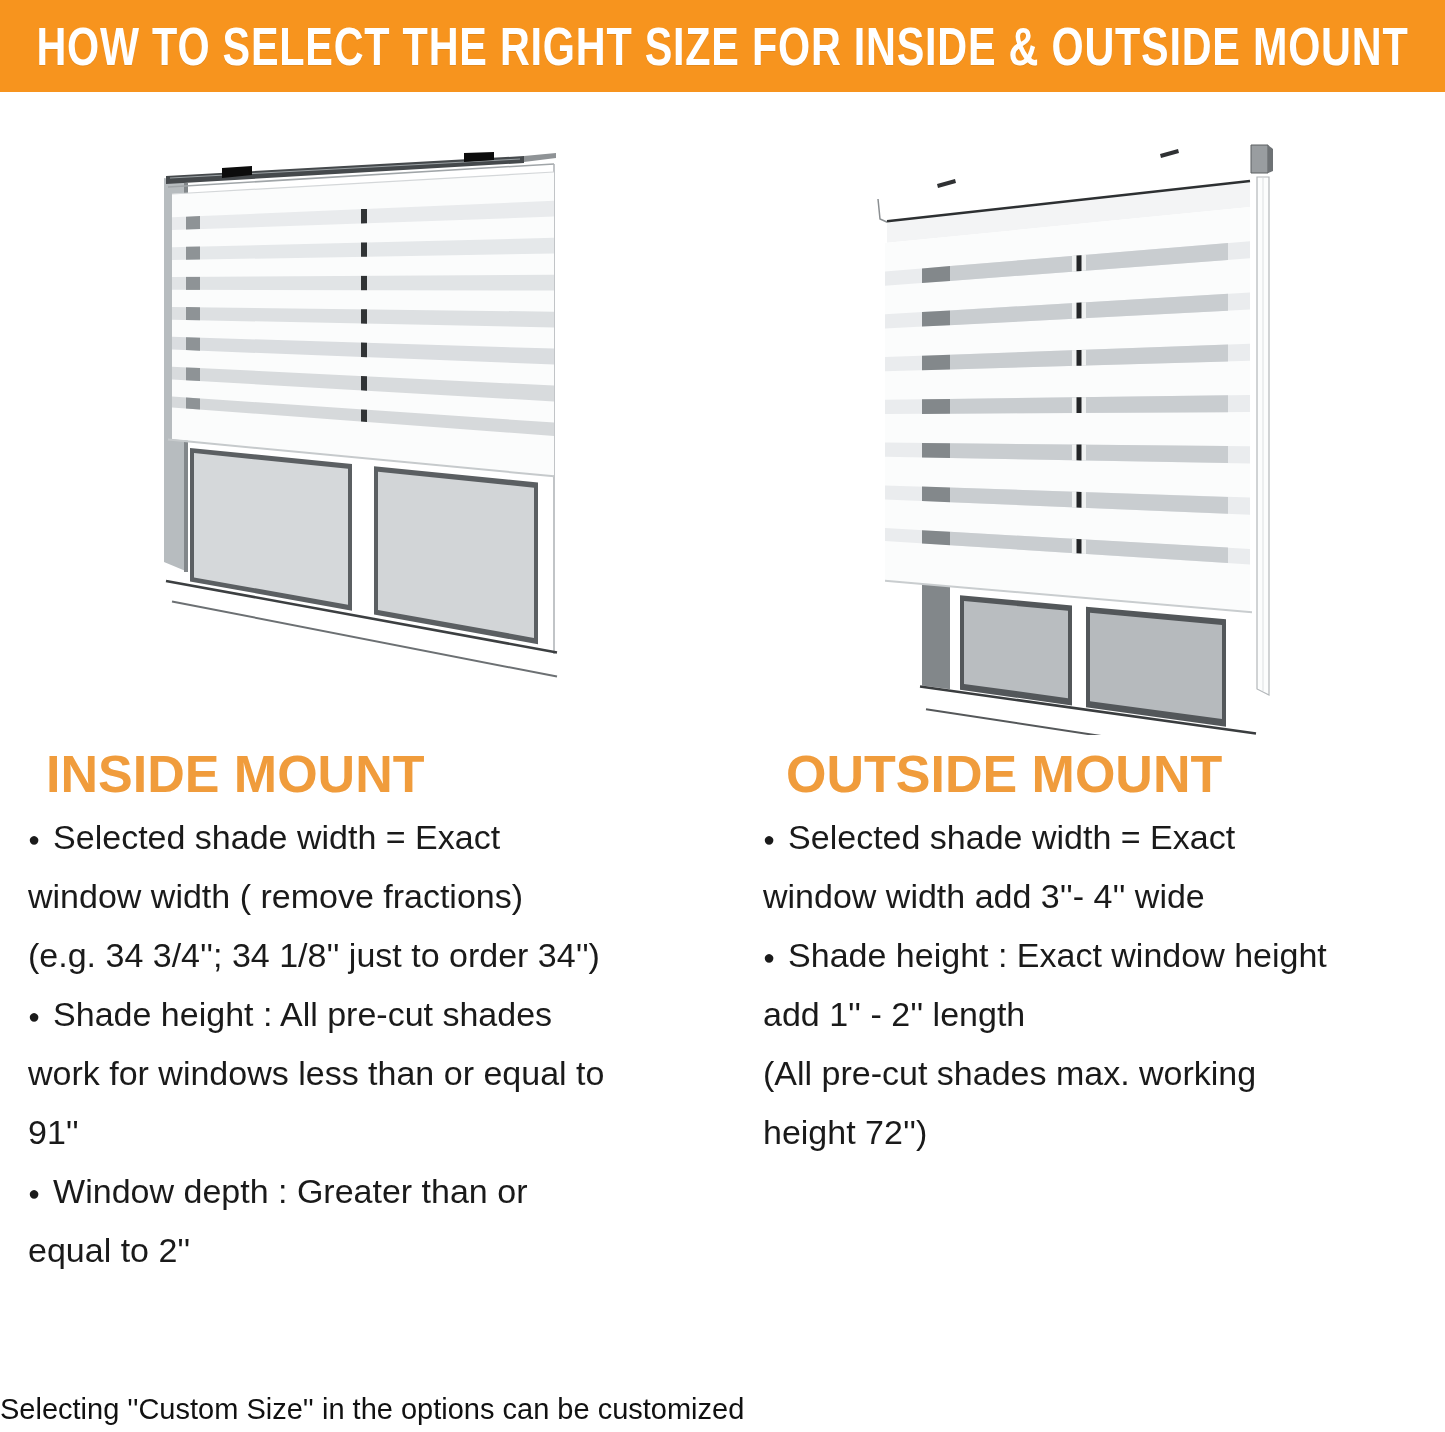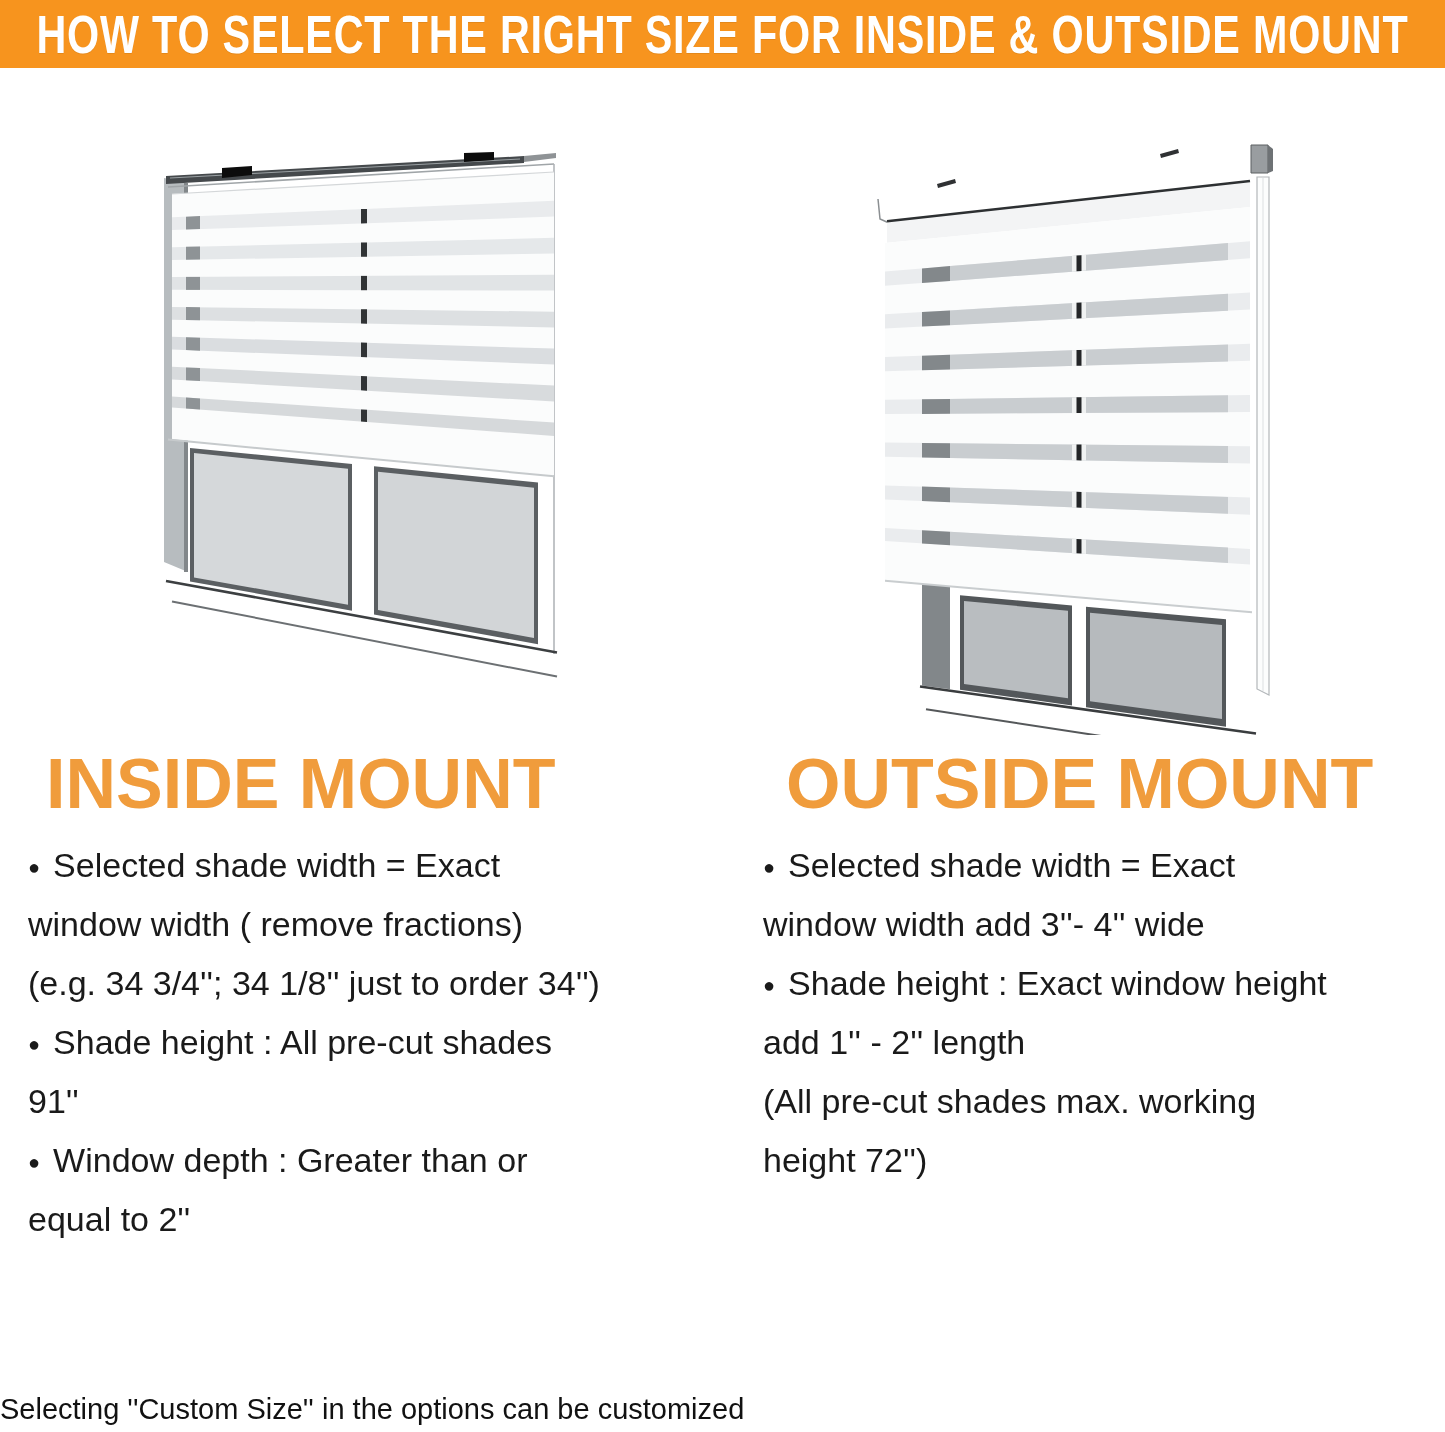--- a/index.html
+++ b/index.html
@@ -1,39 +1,39 @@
 <!DOCTYPE html>
 <html style="--banner-bg: #F7941E; --banner-text: #FFFFFF; --heading: #F09C3C; --body-text: #1A1A1A;"><head>
 <meta charset="utf-8">
 <style>
   html,body{margin:0;padding:0;background:#ffffff;}
   .page{
     position:relative;width:1445px;height:1432px;overflow:hidden;background:#ffffff;
     font-family:"Liberation Sans","DejaVu Sans",sans-serif;color:var(--body-text,#1a1a1a);
   }
   .banner{
-    position:absolute;top:0;left:0;width:100%;height:68px;
+    position:absolute;top:0;left:0;width:100%;height:92px;
     background:var(--banner-bg,#F7941E);
     display:flex;align-items:center;justify-content:center;
   }
   .banner-title{
     color:var(--banner-text,#ffffff);font-weight:bold;font-size:53px;letter-spacing:1px;
     white-space:nowrap;transform:scaleX(0.78);transform-origin:center;
     text-shadow:0 1px 0 rgba(0,0,0,0.08);
   }
   .illu{position:absolute;}
   .illu-inside{left:158px;top:152px;}
   .illu-outside{left:860px;top:135px;}
   .mount-heading{
-    position:absolute;top:744px;font-weight:bold;font-size:70px;letter-spacing:0px;
+    position:absolute;top:744px;font-weight:bold;font-size:52px;letter-spacing:0px;
     color:var(--heading,#F09C3C);white-space:nowrap;
   }
   .heading-inside{left:46px;}
   .heading-outside{left:786px;text-align:center;}
-  .col{position:absolute;top:842px;font-size:34px;line-height:46px;color:var(--body-text,#1a1a1a);}
+  .col{position:absolute;top:808px;font-size:34px;line-height:59px;color:var(--body-text,#1a1a1a);}
   .col-inside{left:28px;width:700px;}
   .col-outside{left:763px;width:680px;}
   .line{height:59px;white-space:nowrap;}
   .blt{display:inline-block;font-size:20px;margin-right:13px;transform:translateY(-3px);}
   .footer-note{
     position:absolute;top:1393px;left:0;width:100%;text-align:left;
     font-size:29px;color:#111111;
   }
 </style>
 </head>
@@ -158,20 +158,21 @@
     </svg>
 
   <div class="mount-heading heading-inside">INSIDE MOUNT</div>
   <div class="mount-heading heading-outside">OUTSIDE MOUNT</div>
 
   <div class="col col-inside">
     <div class="line"><span class="blt">●</span><span>Selected shade width = Exact</span></div>
     <div class="line"><span>window width ( remove fractions)</span></div>
     <div class="line"><span>(e.g. 34 3/4''; 34 1/8'' just to order 34'')</span></div>
     <div class="line"><span class="blt">●</span><span>Shade height : All pre-cut shades</span></div>
+    <div class="line"><span>work for windows less than or equal to</span></div>
     <div class="line"><span>91''</span></div>
     <div class="line"><span class="blt">●</span><span>Window depth : Greater than or</span></div>
     <div class="line"><span>equal to 2''</span></div>
   </div>
 
   <div class="col col-outside">
     <div class="line"><span class="blt">●</span><span>Selected shade width = Exact</span></div>
     <div class="line"><span>window width add 3''- 4'' wide</span></div>
     <div class="line"><span class="blt">●</span><span>Shade height : Exact window height</span></div>
     <div class="line"><span>add 1'' - 2'' length</span></div>

